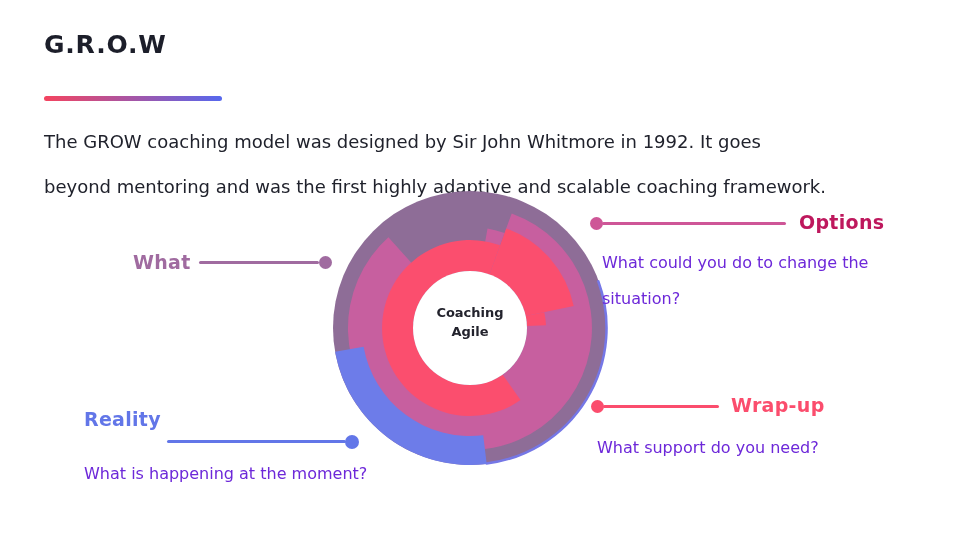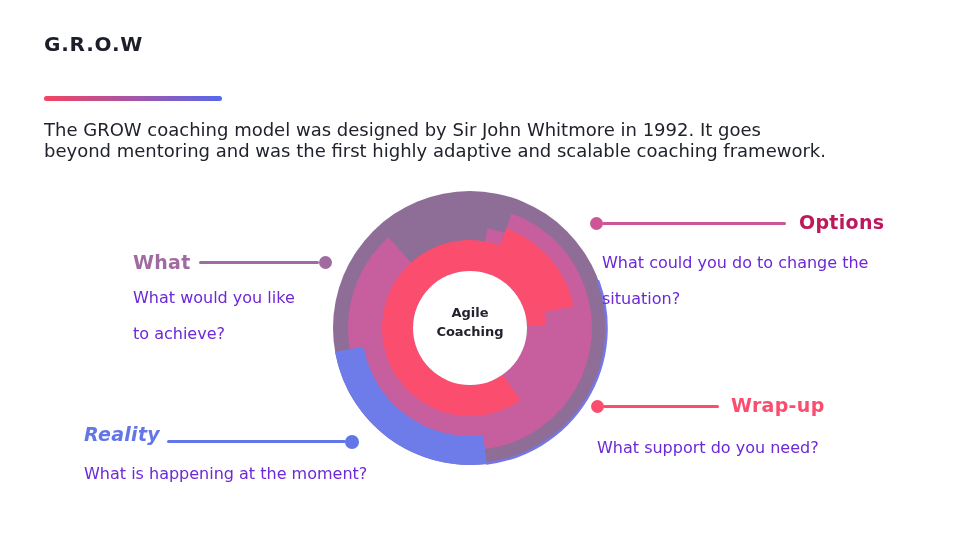--- a/index.html
+++ b/index.html
@@ -2,29 +2,29 @@
 <html><head>
 <meta charset="utf-8">
 <style>
   html,body{margin:0;padding:0;background:#ffffff;}
   #slide{
     position:relative;width:980px;height:534px;background:#ffffff;overflow:hidden;
     font-family:"DejaVu Sans","Liberation Sans",sans-serif;color:#23232d;
   }
   .abs{position:absolute;}
   .title{
-    left:44px;top:30px;font-size:20px;line-height:29px;font-weight:bold;
+    left:44px;top:30px;font-size:25px;line-height:29px;font-weight:bold;
     color:#1c1e2a;letter-spacing:0.8px;
   }
   .title-underline{
     left:44px;top:96px;width:178px;height:5px;border-radius:3px;
     background:linear-gradient(90deg,#f4445f,#5668ee);
   }
   .intro{
-    left:44px;top:119px;width:782px;font-size:18px;line-height:21px;color:#20222c;
+    left:44px;top:119px;width:782px;font-size:18px;line-height:45px;color:#20222c;
   }
   .diagram-svg{left:0;top:0;width:980px;height:534px;}
   .center-label{
     left:400px;top:303px;width:140px;text-align:center;
     font-size:13px;line-height:19px;font-weight:bold;color:#23232d;
   }
   .callout-label{font-size:19px;font-weight:bold;letter-spacing:0.3px;}
   .callout-line{height:3px;border-radius:2px;}
   .callout-dot{width:13px;height:13px;border-radius:50%;}
   .callout-q{font-size:16px;line-height:36px;color:#6d28d9;}
@@ -33,21 +33,21 @@
   .goal-label{left:133px;top:251px;}
   .goal-line{left:199px;top:261px;width:120px;}
   .goal-dot{left:319px;top:256px;}
   .goal-q{left:133px;top:280px;width:178px;}
   
   .options-dot{left:590px;top:217px;}
   .options-line{left:602px;top:222px;width:184px;}
   .options-label{left:799px;top:211px;}
   .options-q{left:602px;top:245px;width:312px;}
   
-  .reality-label{left:84px;top:423px;font-style:italic;}
+  .reality-label{left:84px;top:408px;}
   .reality-line{left:167px;top:440px;width:179px;}
   .reality-dot{left:345px;top:435px;width:14px;height:14px;}
   .reality-q{left:84px;top:456px;}
   
   .wrapup-dot{left:591px;top:400px;}
   .wrapup-line{left:603px;top:405px;width:116px;}
   .wrapup-label{left:731px;top:394px;}
   .wrapup-q{left:597px;top:430px;text-align:center;}
 </style>
 </head>
@@ -74,28 +74,27 @@
     <path d="M486.7 464.0 A137 137 0 0 1 335.1 351.8 L363.6 346.7 A108 108 0 0 0 483.2 435.2 Z" fill="#6d7ce9"></path>
 
     <path d="M520.5 400.1 A88 88 0 1 1 500.1 245.3 L489.5 274.4 A57 57 0 1 0 502.7 374.7 Z" fill="#fb4e6e"></path>
     <path d="M506.3 228.4 A106 106 0 0 1 573.7 306.0 L525.8 316.1 A57 57 0 0 0 489.5 274.4 Z" fill="#fb4e6e"></path>
     <path d="M544.3 312.2 A76 76 0 0 1 546.0 325.3 L527.0 326.0 A57 57 0 0 0 525.8 316.1 Z" fill="#fb4e6e"></path>
 
     <circle cx="470" cy="328" r="57" fill="#ffffff"></circle>
   </svg>
 
   <div class="abs center-label">
+    <div>Coaching</div>
     <div>Agile</div>
-    <div>Coaching</div>
   </div>
 
   <div class="abs callout-label goal-label" style="color: rgb(160, 107, 160);">What</div>
   <div class="abs callout-line goal-line" style="background: rgb(160, 107, 160);"></div>
   <div class="abs callout-dot goal-dot" style="background: rgb(160, 107, 160);"></div>
-  <div class="abs callout-q goal-q">What would you like to achieve?</div>
 
   <div class="abs callout-dot options-dot" style="background: rgb(206, 86, 151);"></div>
   <div class="abs callout-line options-line" style="background: rgb(206, 86, 151);"></div>
   <div class="abs callout-label options-label" style="color: #be185d;">Options</div>
   <div class="abs callout-q options-q">What could you do to change the situation?</div>
 
   <div class="abs callout-label reality-label" style="color: rgb(98, 118, 232);">Reality</div>
   <div class="abs callout-line reality-line" style="background: rgb(98, 118, 232);"></div>
   <div class="abs callout-dot reality-dot" style="background: rgb(98, 118, 232);"></div>
   <div class="abs callout-q reality-q nowrap">What is happening at the moment?</div>

